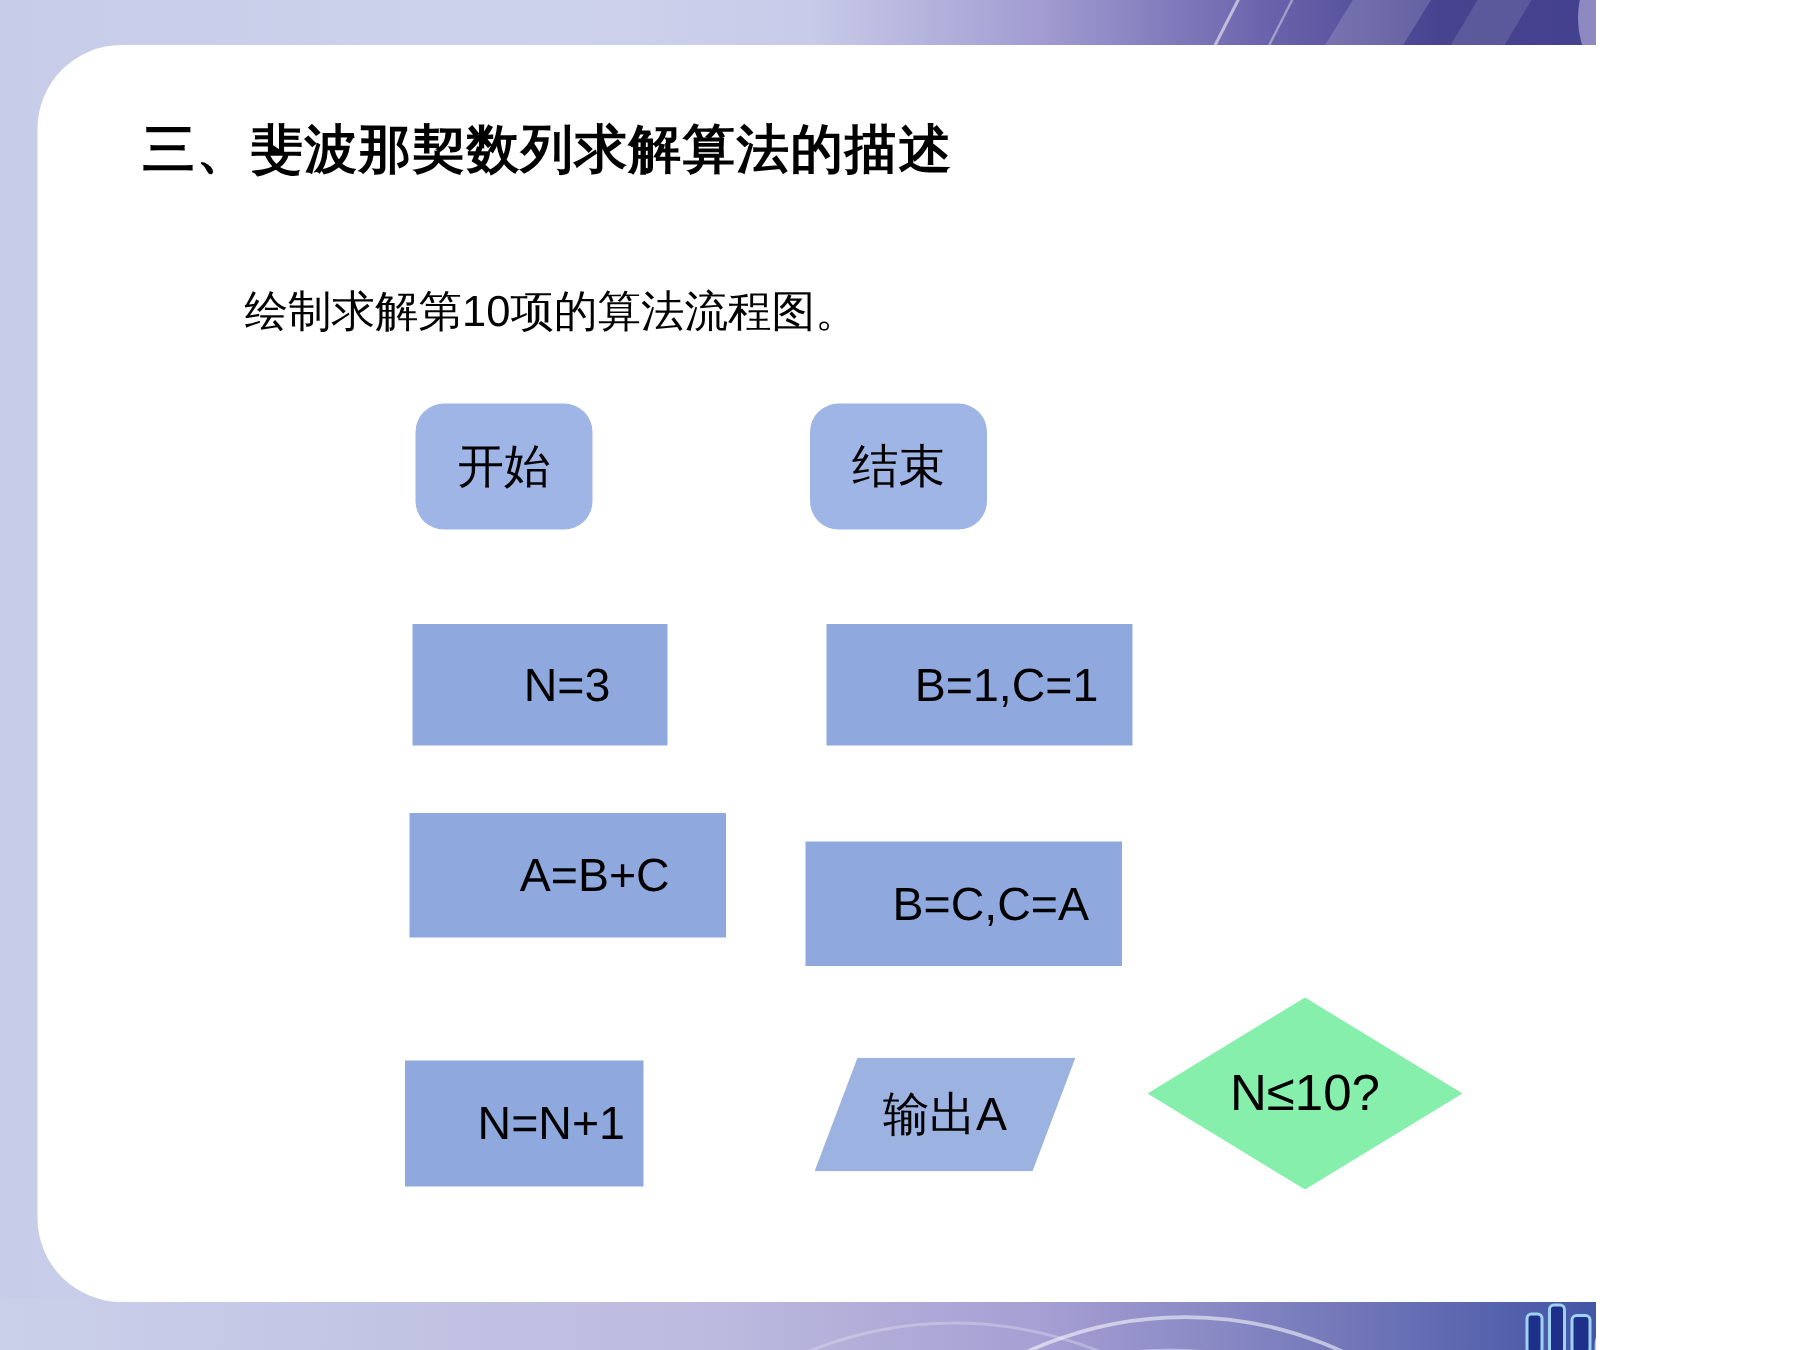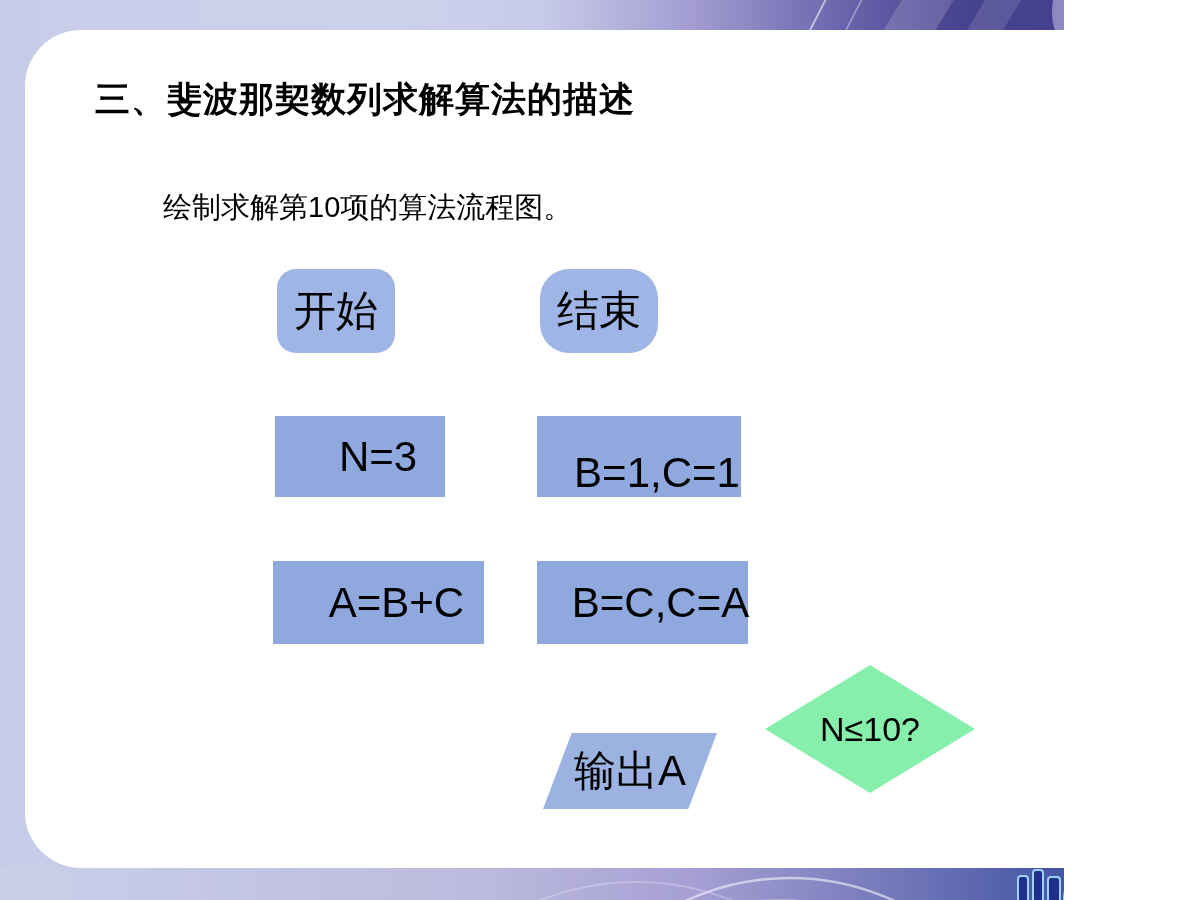--- a/index.html
+++ b/index.html
@@ -2,21 +2,21 @@
 <html><head>
 <meta charset="utf-8">
 <style>
   html,body{margin:0;padding:0;}
   body{width:1200px;height:900px;overflow:hidden;font-family:"Liberation Sans","DejaVu Sans",sans-serif;}
   .stage{position:relative;width:1064px;height:900px;background:#c6cce8;overflow:hidden;}
   .bg-svg{position:absolute;left:0;top:0;width:1200px;height:900px;display:block;}
   .card{position:absolute;left:25px;top:30px;width:1150px;height:838px;background:#ffffff;border-radius:56px;}
   .slide-title{position:absolute;left:95px;top:76px;font-size:35px;font-weight:800;color:#000;letter-spacing:1px;}
   .slide-subtitle{position:absolute;left:163px;top:188px;font-size:29px;font-weight:400;color:#000000;}
-  .node{position:absolute;display:flex;align-items:center;justify-content:center;color:#000;font-size:42px;white-space:nowrap;}
+  .node{position:absolute;display:flex;align-items:center;justify-content:center;color:#000;font-size:31px;white-space:nowrap;}
   .terminator{background:#9fb5e5;border-radius:19px;}
   .process{background:#8fa9de;padding-left:36px;}
   .io{background:#9cb2e1;clip-path:polygon(16.5% 0,100% 0,83.5% 100%,0 100%);}
   .decision{background:#86efac;clip-path:polygon(50% 0,100% 50%,50% 100%,0 50%);font-size:34px;}
 </style>
 </head>
 <body>
 
 <div class="stage">
 
@@ -118,42 +118,45 @@
 
   <div class="card"></div>
 
   <div class="slide-title">三、斐波那契数列求解算法的描述</div>
   <div class="slide-subtitle">绘制求解第10项的算法流程图。</div>
 
   <div class="node terminator" style="left:277px;top:269px;width:118px;height:84px;">
     <span>开始</span>
   </div>
 
-  <div class="node terminator" style="left:540px;top:269px;width:118px;height:84px;border-radius:29px;">
+  <div class="node terminator" style="left:540px;top:269px;width:118px;height:84px;">
     <span>结束</span>
   </div>
 
   <div class="node process" style="left:275px;top:416px;width:134px;height:81px;">
     <span>N=3</span>
   </div>
 
-  <div class="node process" style="left:537px;top:416px;width:168px;height:81px;align-items:flex-end;">
+  <div class="node process" style="left:551px;top:416px;width:168px;height:81px;">
     <span>B=1,C=1</span>
   </div>
 
-  <div class="node process" style="left:273px;top:561px;width:175px;height:83px;">
+  <div class="node process" style="left:273px;top:542px;width:175px;height:83px;">
     <span>A=B+C</span>
   </div>
 
   <div class="node process" style="left:537px;top:561px;width:175px;height:83px;">
     <span>B=C,C=A</span>
   </div>
 
+  <div class="node process" style="left:270px;top:707px;width:123px;height:84px;">
+    <span>N=N+1</span>
+  </div>
 
-  <div class="node io" style="left:543px;top:705px;width:174px;height:76px;margin-top:28px;">
+  <div class="node io" style="left:543px;top:705px;width:174px;height:76px;">
     <span>输出A</span>
   </div>
 
   <div class="node decision" style="left:765px;top:665px;width:210px;height:128px;">
     <span>N≤10?</span>
   </div>
 
 </div>
 
 </body></html>

